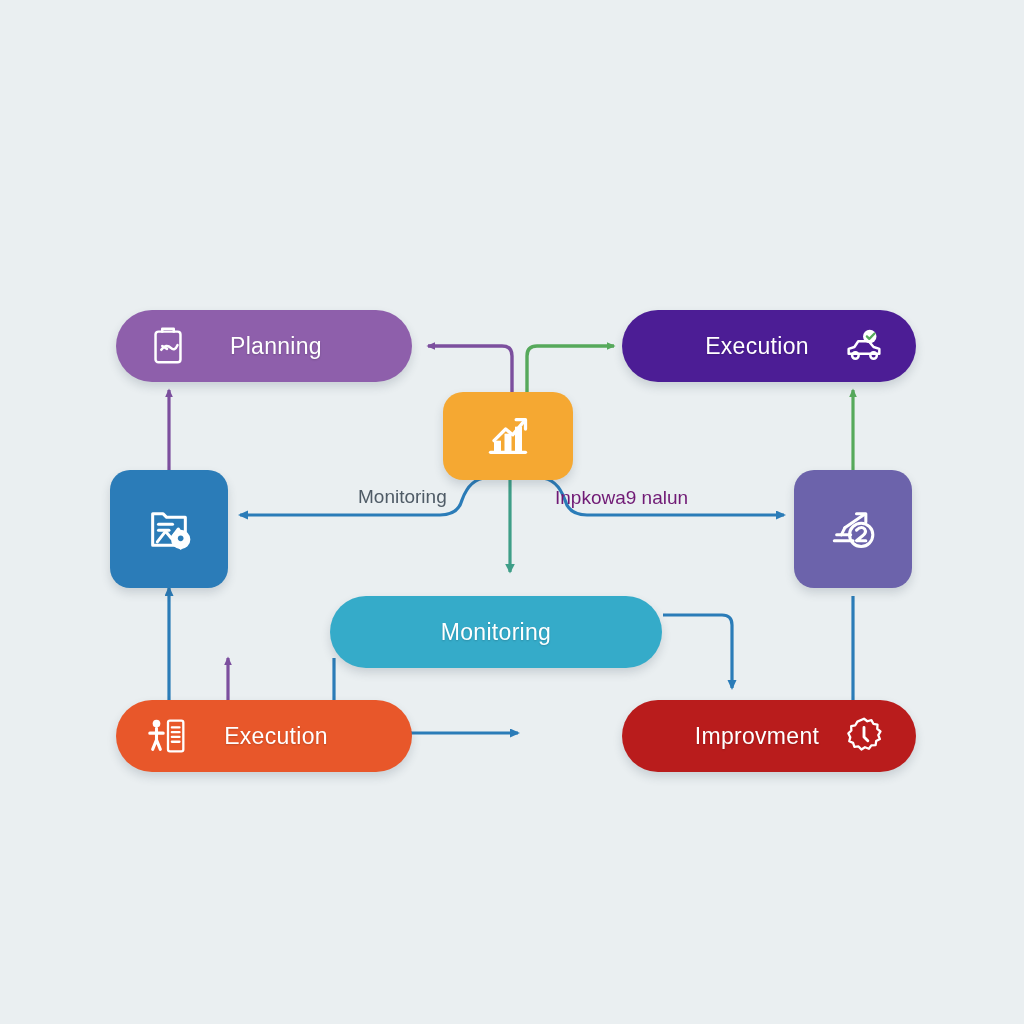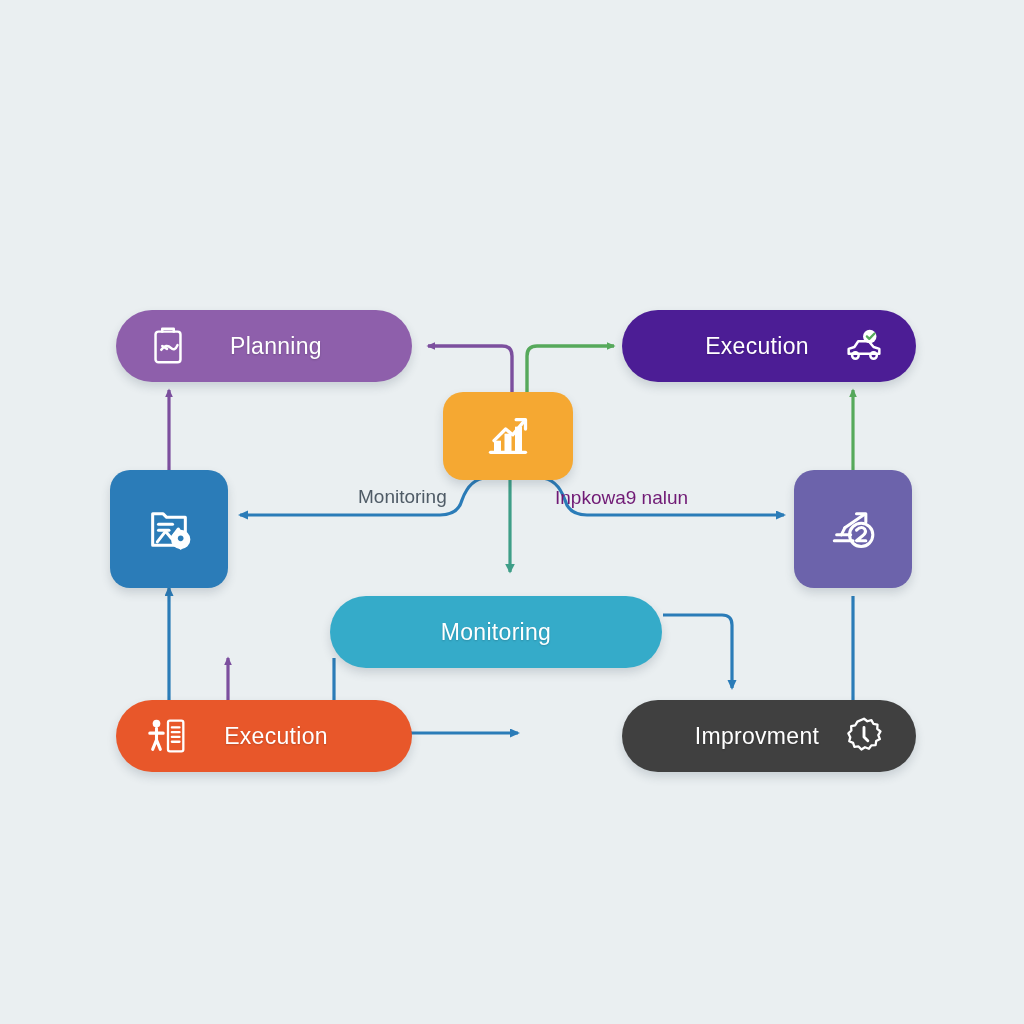--- a/index.html
+++ b/index.html
@@ -156,21 +156,21 @@
         <circle cx="12" cy="11" r="4" fill="#fff" stroke="none"></circle>
         <path d="M12 16 v12 M12 28 l-4 10 M12 28 l4 10 M5 21 h14" stroke-width="3.2"></path>
         <rect x="24" y="8" width="16" height="32" rx="2"></rect>
         <path d="M28 15 h8 M28 20 h8 M28 25 h8 M28 30 h8"></path>
       </svg>
     </span>
     <span class="label">Execution</span>
     <span style="width:56px;flex:0 0 auto;"></span>
   </div>
 
-  <div class="node pill" style="left:622px;top:700px;width:294px;background:#404040;">
+  <div class="node pill" style="left:622px;top:700px;width:294px;background:#b91c1c;">
     <span style="width:56px;flex:0 0 auto;"></span>
     <span class="label">Improvment</span>
     <span class="ico right">
       <svg viewBox="0 0 48 48" fill="none" stroke="#fff" stroke-width="2.4" stroke-linecap="round" stroke-linejoin="round">
         <path d="M24 6 l3.5 2.6 4.2 -1.2 2.1 3.9 4.3 .8 -.3 4.4 3.4 2.8 -2.3 3.8 1.7 4.1 -3.9 2.1 -.6 4.3 -4.4 .2 -2.6 3.5 -4.1 -1.6 -3.7 2.4 -3-3.2 -4.3 .5 -1.4-4.2 -4-1.8 1.1-4.2 -2-3.9 3.1-3.1 -.2-4.4 4.3-1 2.2-3.8z"></path>
         <path d="M24 15 v10 l4 4" stroke-width="3"></path>
       </svg>
     </span>
   </div>
 

